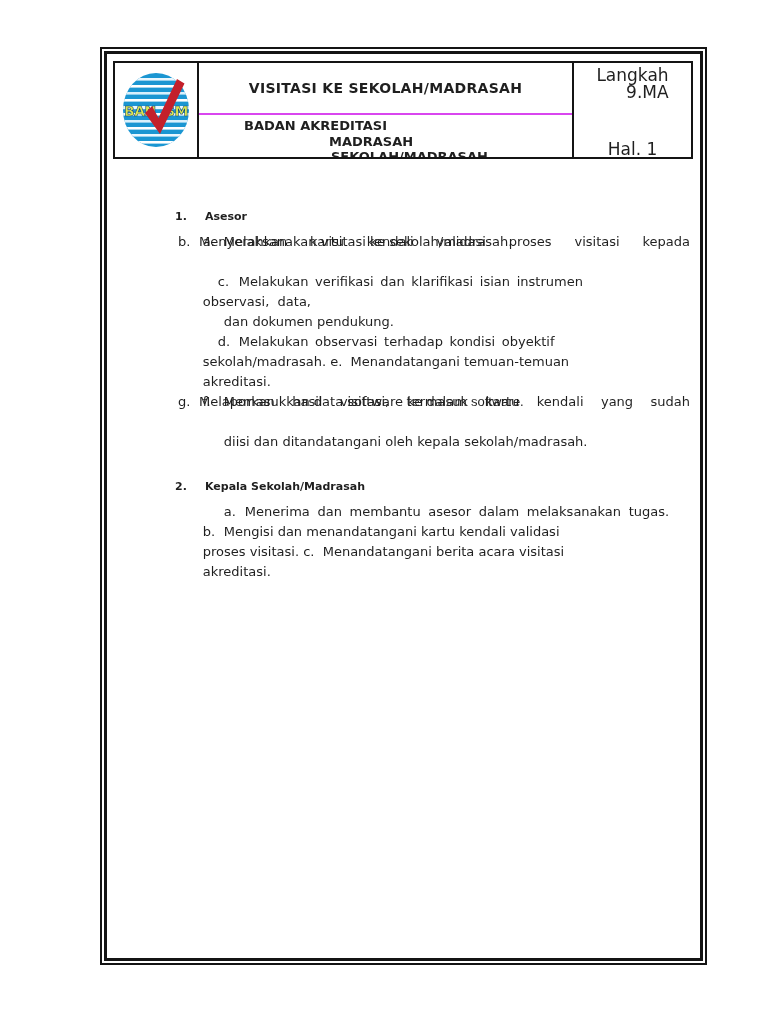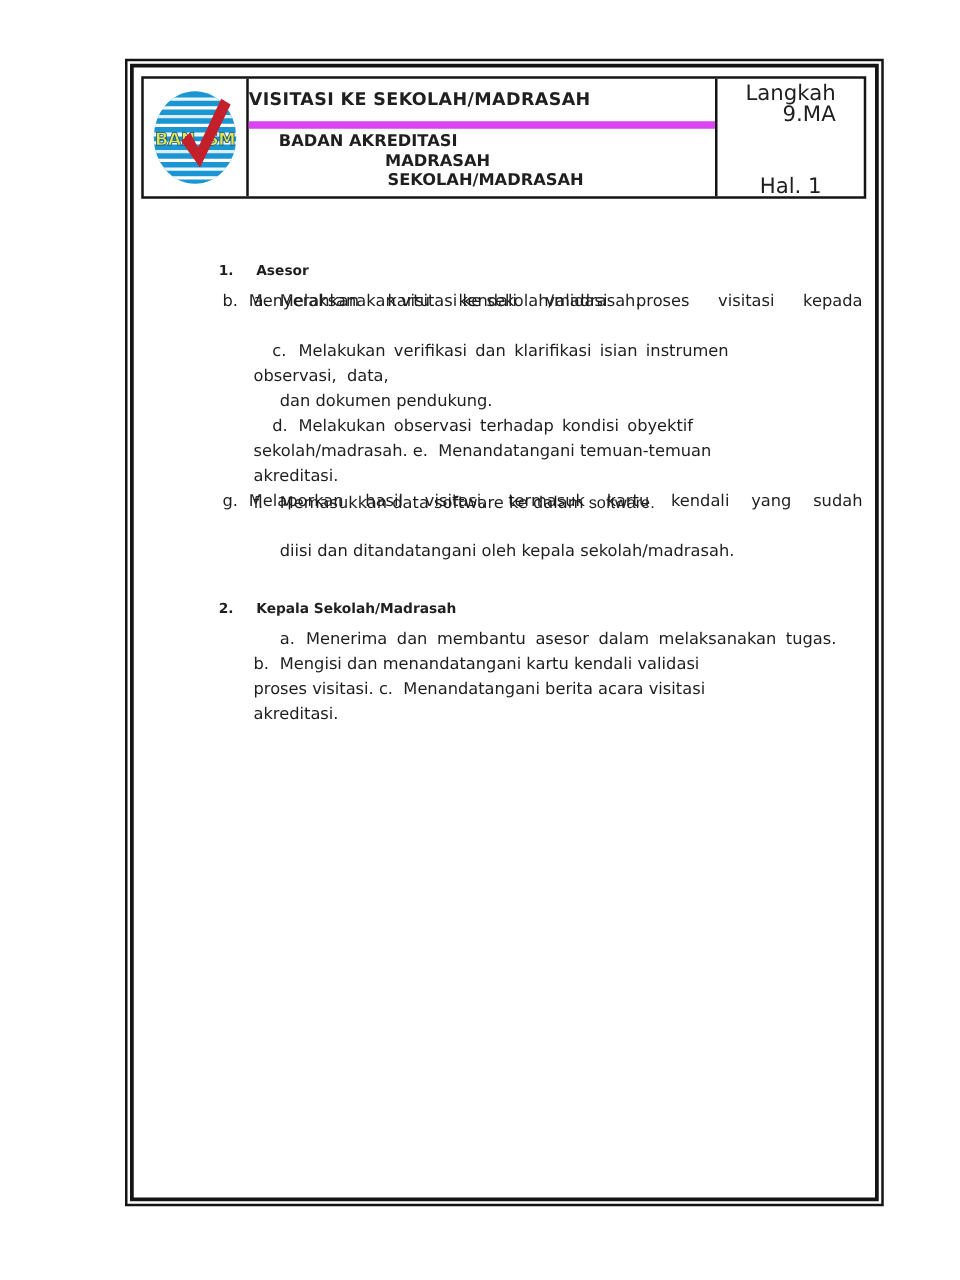--- a/index.html
+++ b/index.html
@@ -11,24 +11,24 @@
   .page-frame { position:absolute; left:100px; top:47px; width:607px; height:918px;
                 border:2px solid #141414; padding:2px; }
   .page-frame-inner { width:100%; height:100%; border:3px solid #141414; }
 
   
   .header-table { position:absolute; left:113px; top:61px; width:580px; height:98px;
                   border:2px solid #141414; display:flex; background:#fff; }
   .logo-cell { width:84px; border-right:2px solid #141414; display:flex;
                align-items:center; justify-content:center; }
   .middle-col { width:375px; border-right:2px solid #141414; display:flex; flex-direction:column; }
-  .title-cell { height:40px; border-bottom:6px solid #d946ef; display:flex;
-                align-items:center; }
+  .title-cell { height:52px; border-bottom:2px solid #d946ef; display:flex;
+                align-items:center; justify-content:center; }
   .title-text { font-weight:bold; font-size:14px; letter-spacing:0.3px; white-space:nowrap; }
-  .org-cell { flex:1; overflow:hidden; padding-top:3px; }
+  .org-cell { flex:1; overflow:hidden; padding-top:3px;padding-left:21px; }
   .org-line { font-weight:bold; font-size:13px; line-height:15.5px; white-space:nowrap; }
   .org-line-1 { padding-left:24px; }
   .org-line-2 { padding-left:109px; }
   .org-line-3 { padding-left:111px; }
   .side-cell { flex:1; display:flex; flex-direction:column; justify-content:space-between;
                align-items:center; padding:4px 0 0 0; }
   .step-block { text-align:right; font-size:17px; line-height:17px; }
   .page-num { font-size:17px; line-height:16px; }
 
   

